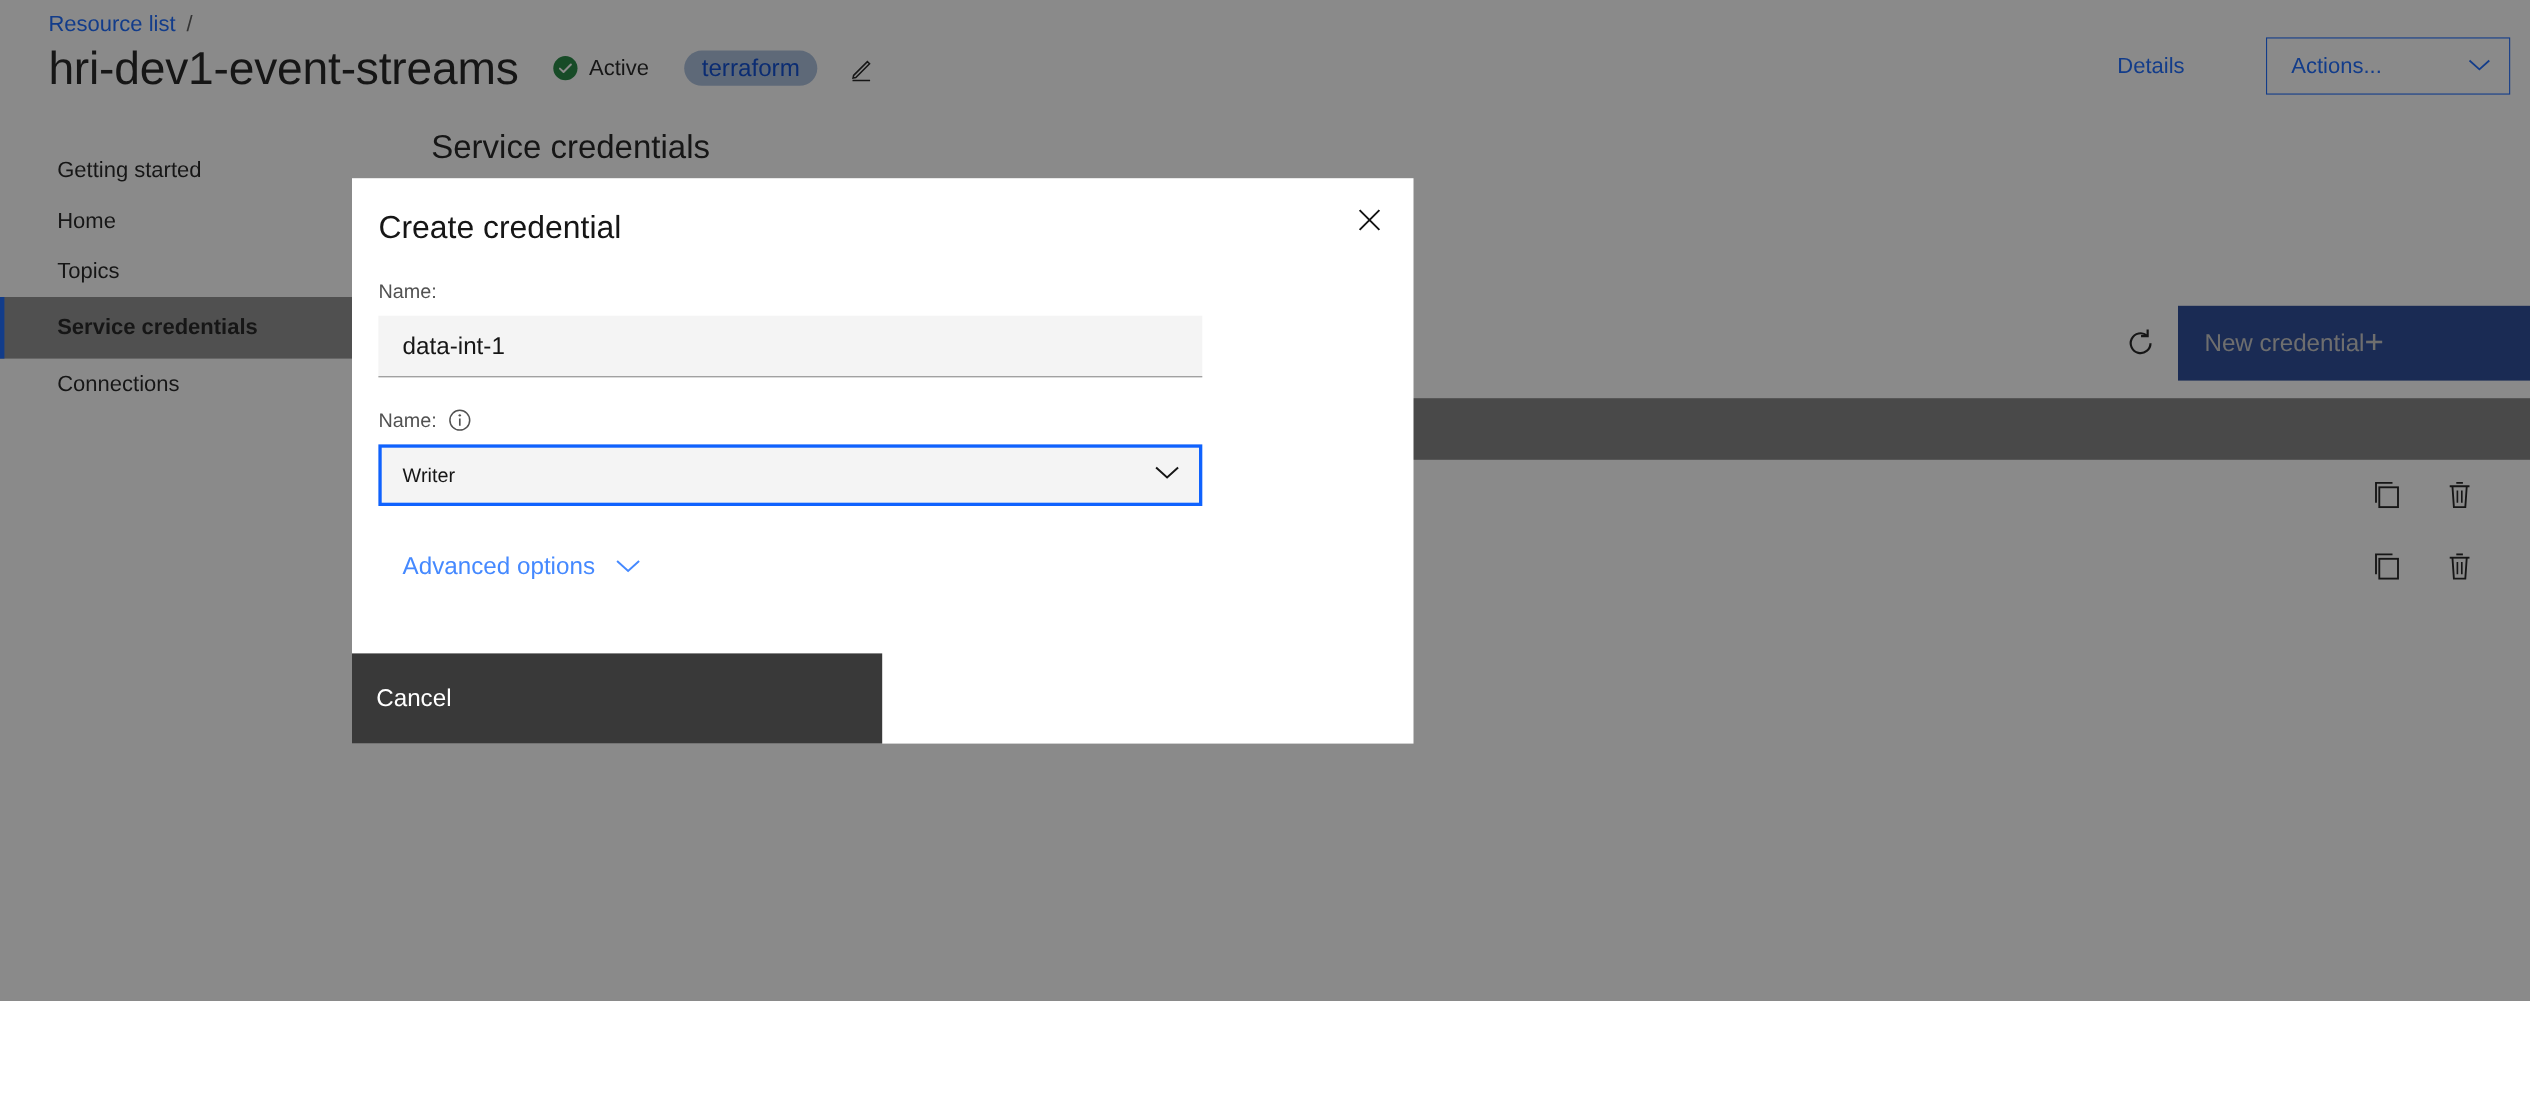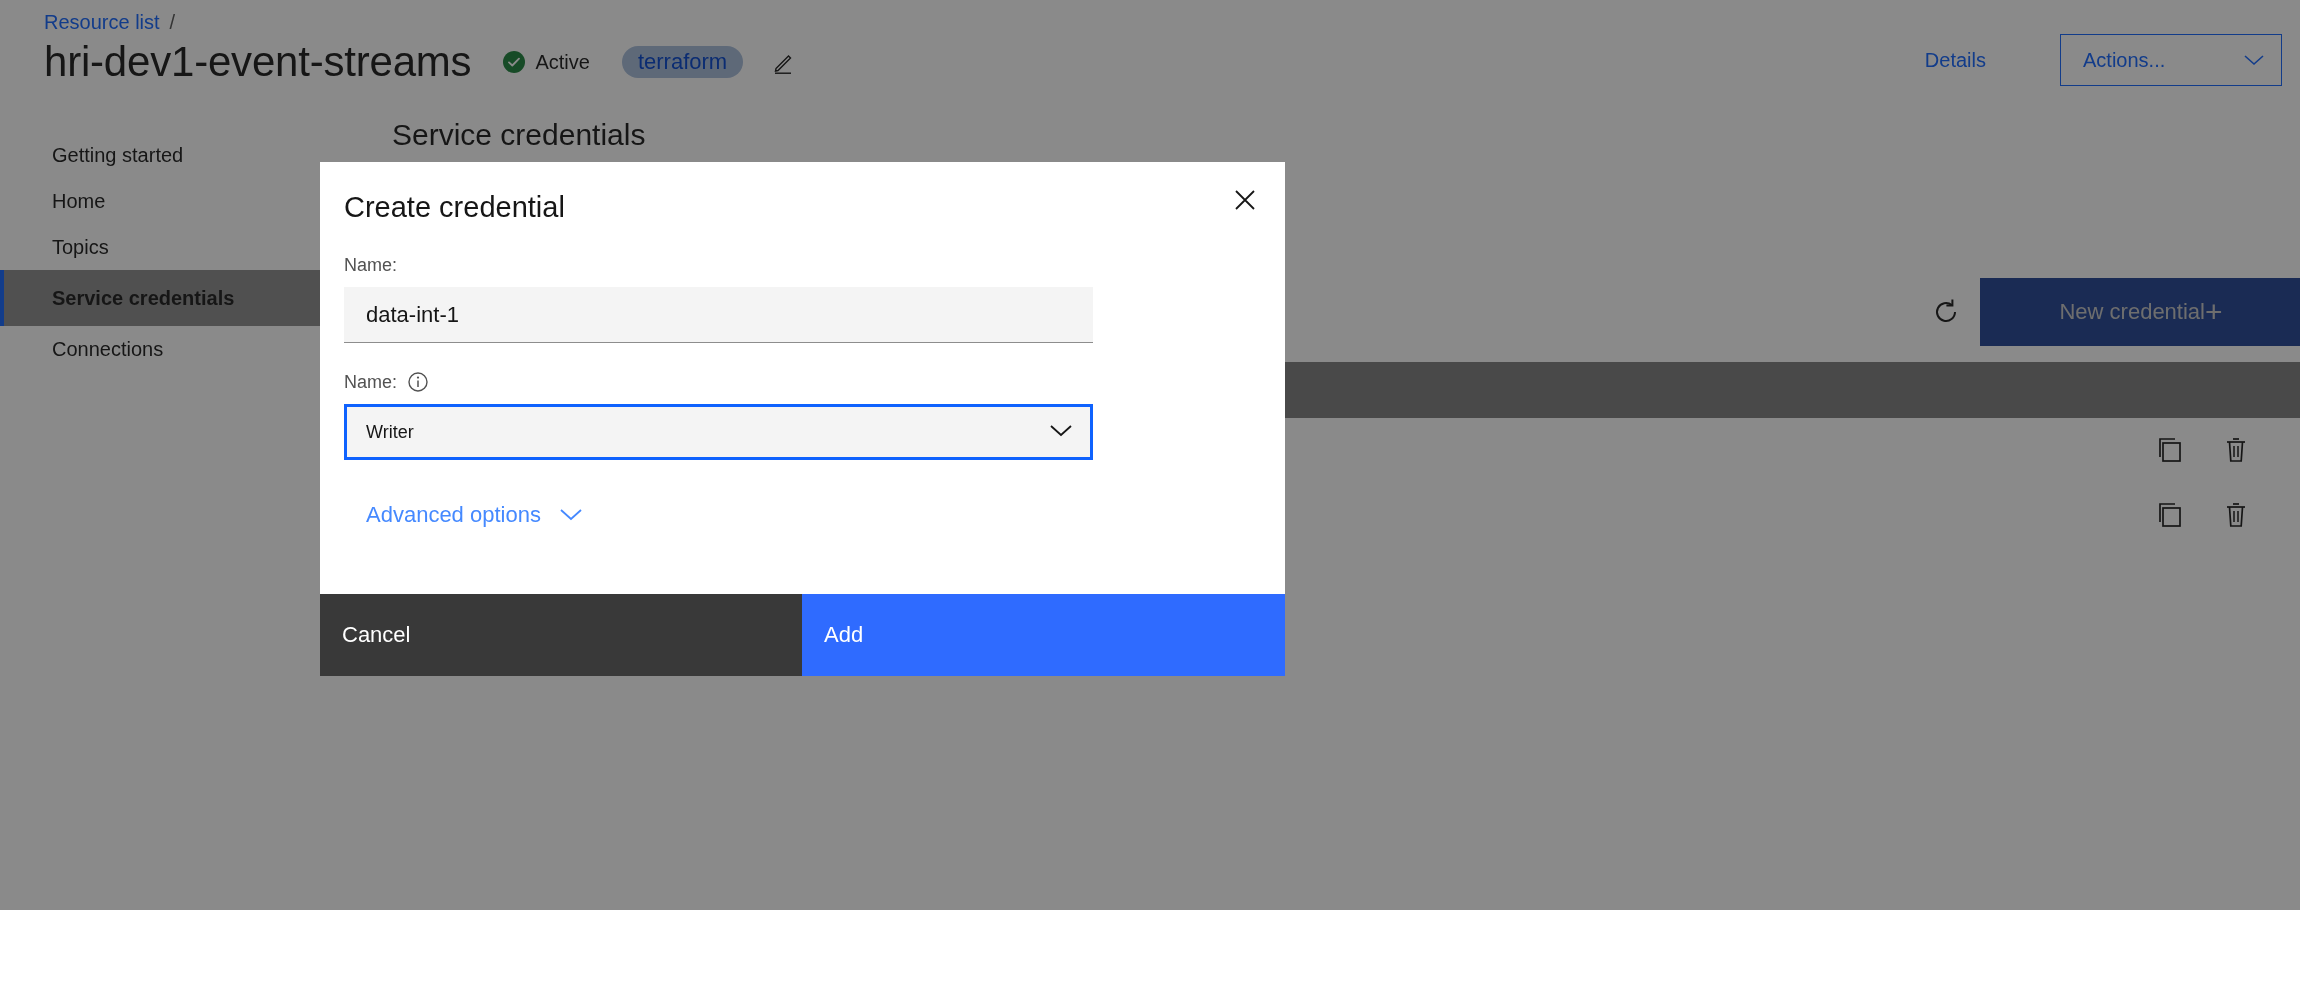--- a/index.html
+++ b/index.html
@@ -80,21 +80,21 @@
   .toolbar {
     position: absolute; right: 0; top: 160px;
     display: flex; align-items: center; height: 68px;
   }
   .refresh-btn {
     width: 68px; height: 68px; display: flex;
     align-items: center; justify-content: center; cursor: pointer;
   }
   .new-cred-btn {
     width: 320px; height: 68px; background: #1f4193; color: #c6c6c6;
-    display: flex; align-items: center; justify-content: center;
+    display: flex; align-items: center; justify-content: flex-start;
     padding: 0 22px 0 24px; font-size: 22px; cursor: pointer; border: none;
     font-family: "Liberation Sans", sans-serif;
   }
   .table-head {
     position: absolute; left: 0; top: 244px; right: 0; height: 56px;
     background: #7d7d7d;
   }
   .cred-row {
     position: absolute; right: 0; height: 64px;
     display: flex; align-items: center; justify-content: flex-end;
@@ -329,17 +329,16 @@
         <span>
           <svg width="24" height="15" viewBox="0 0 24 15">
             <path d="M2 3 L12 12 L22 3" fill="none" stroke="#4589ff" stroke-width="1.8"></path>
           </svg>
         </span>
       </button>
     </div>
 
     <div class="modal-footer">
       <button class="btn-cancel">Cancel</button>
-      <button class="btn-add">Add</button>
     </div>
   </div>
 
 </div>
 
 </body></html>

